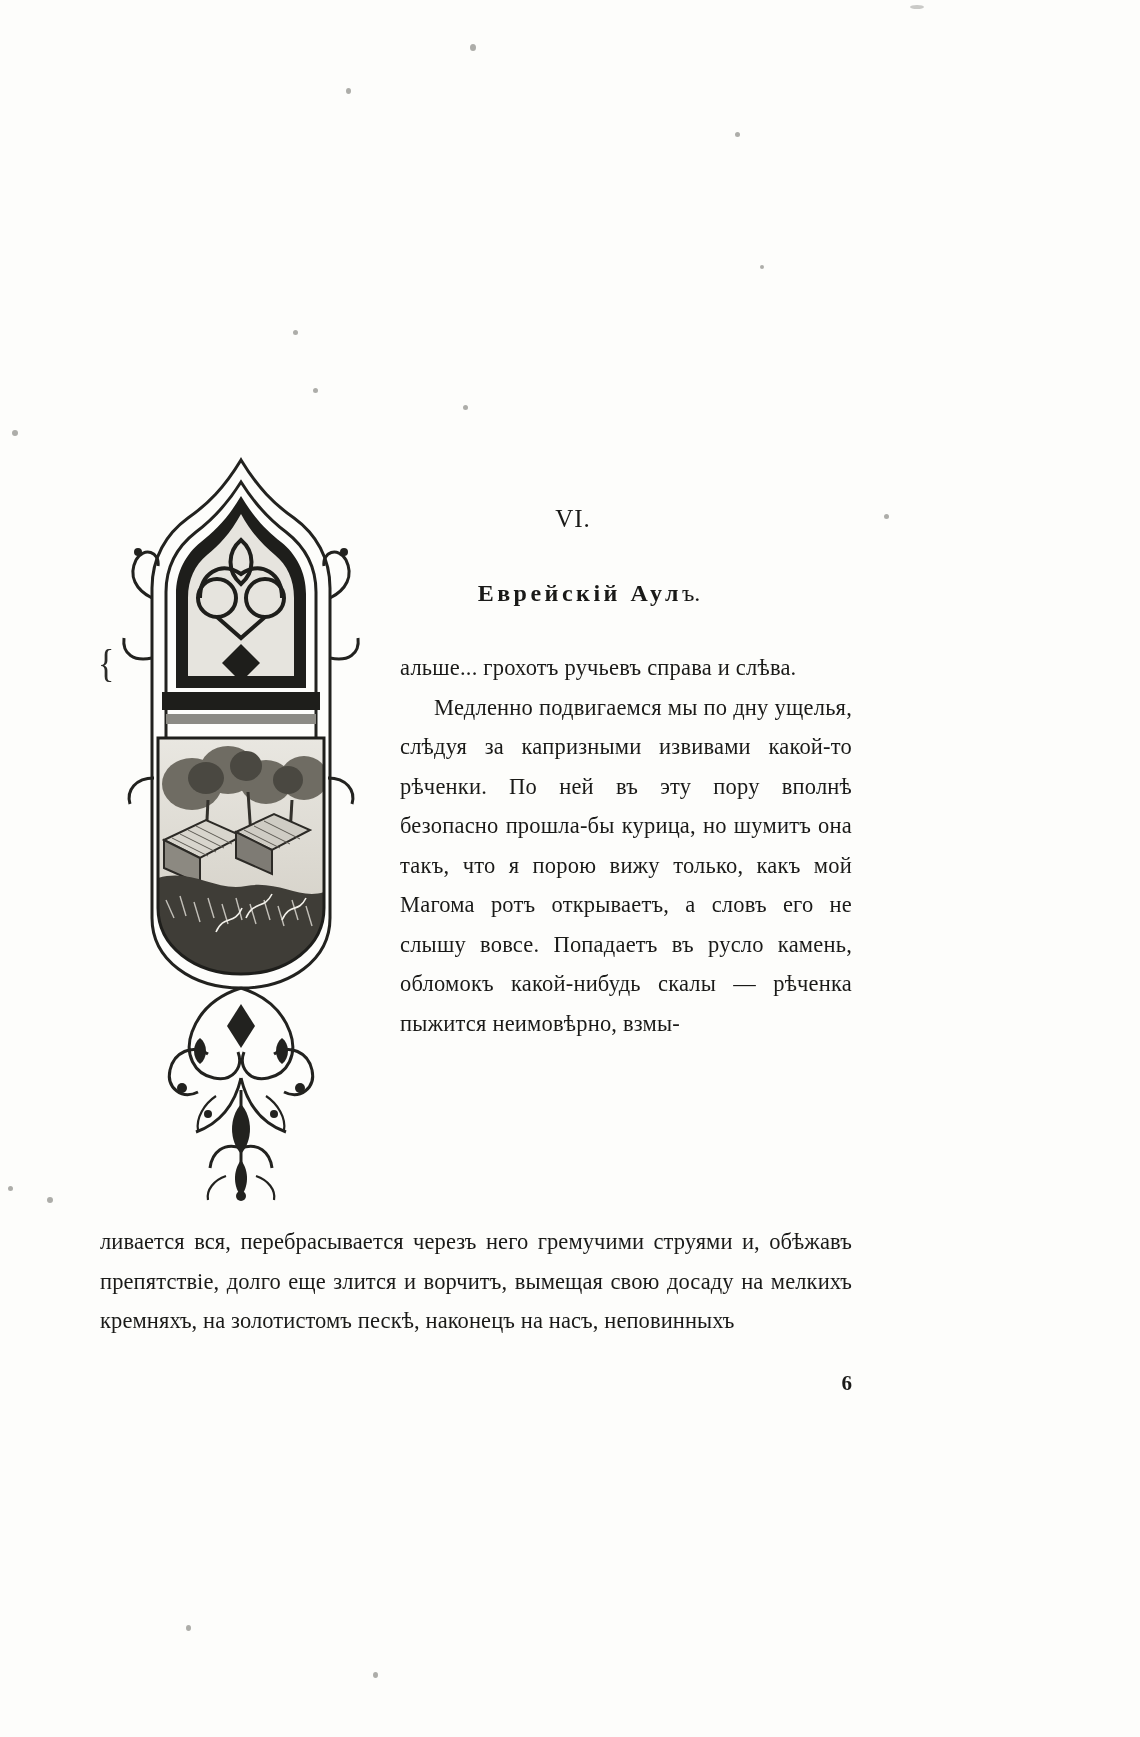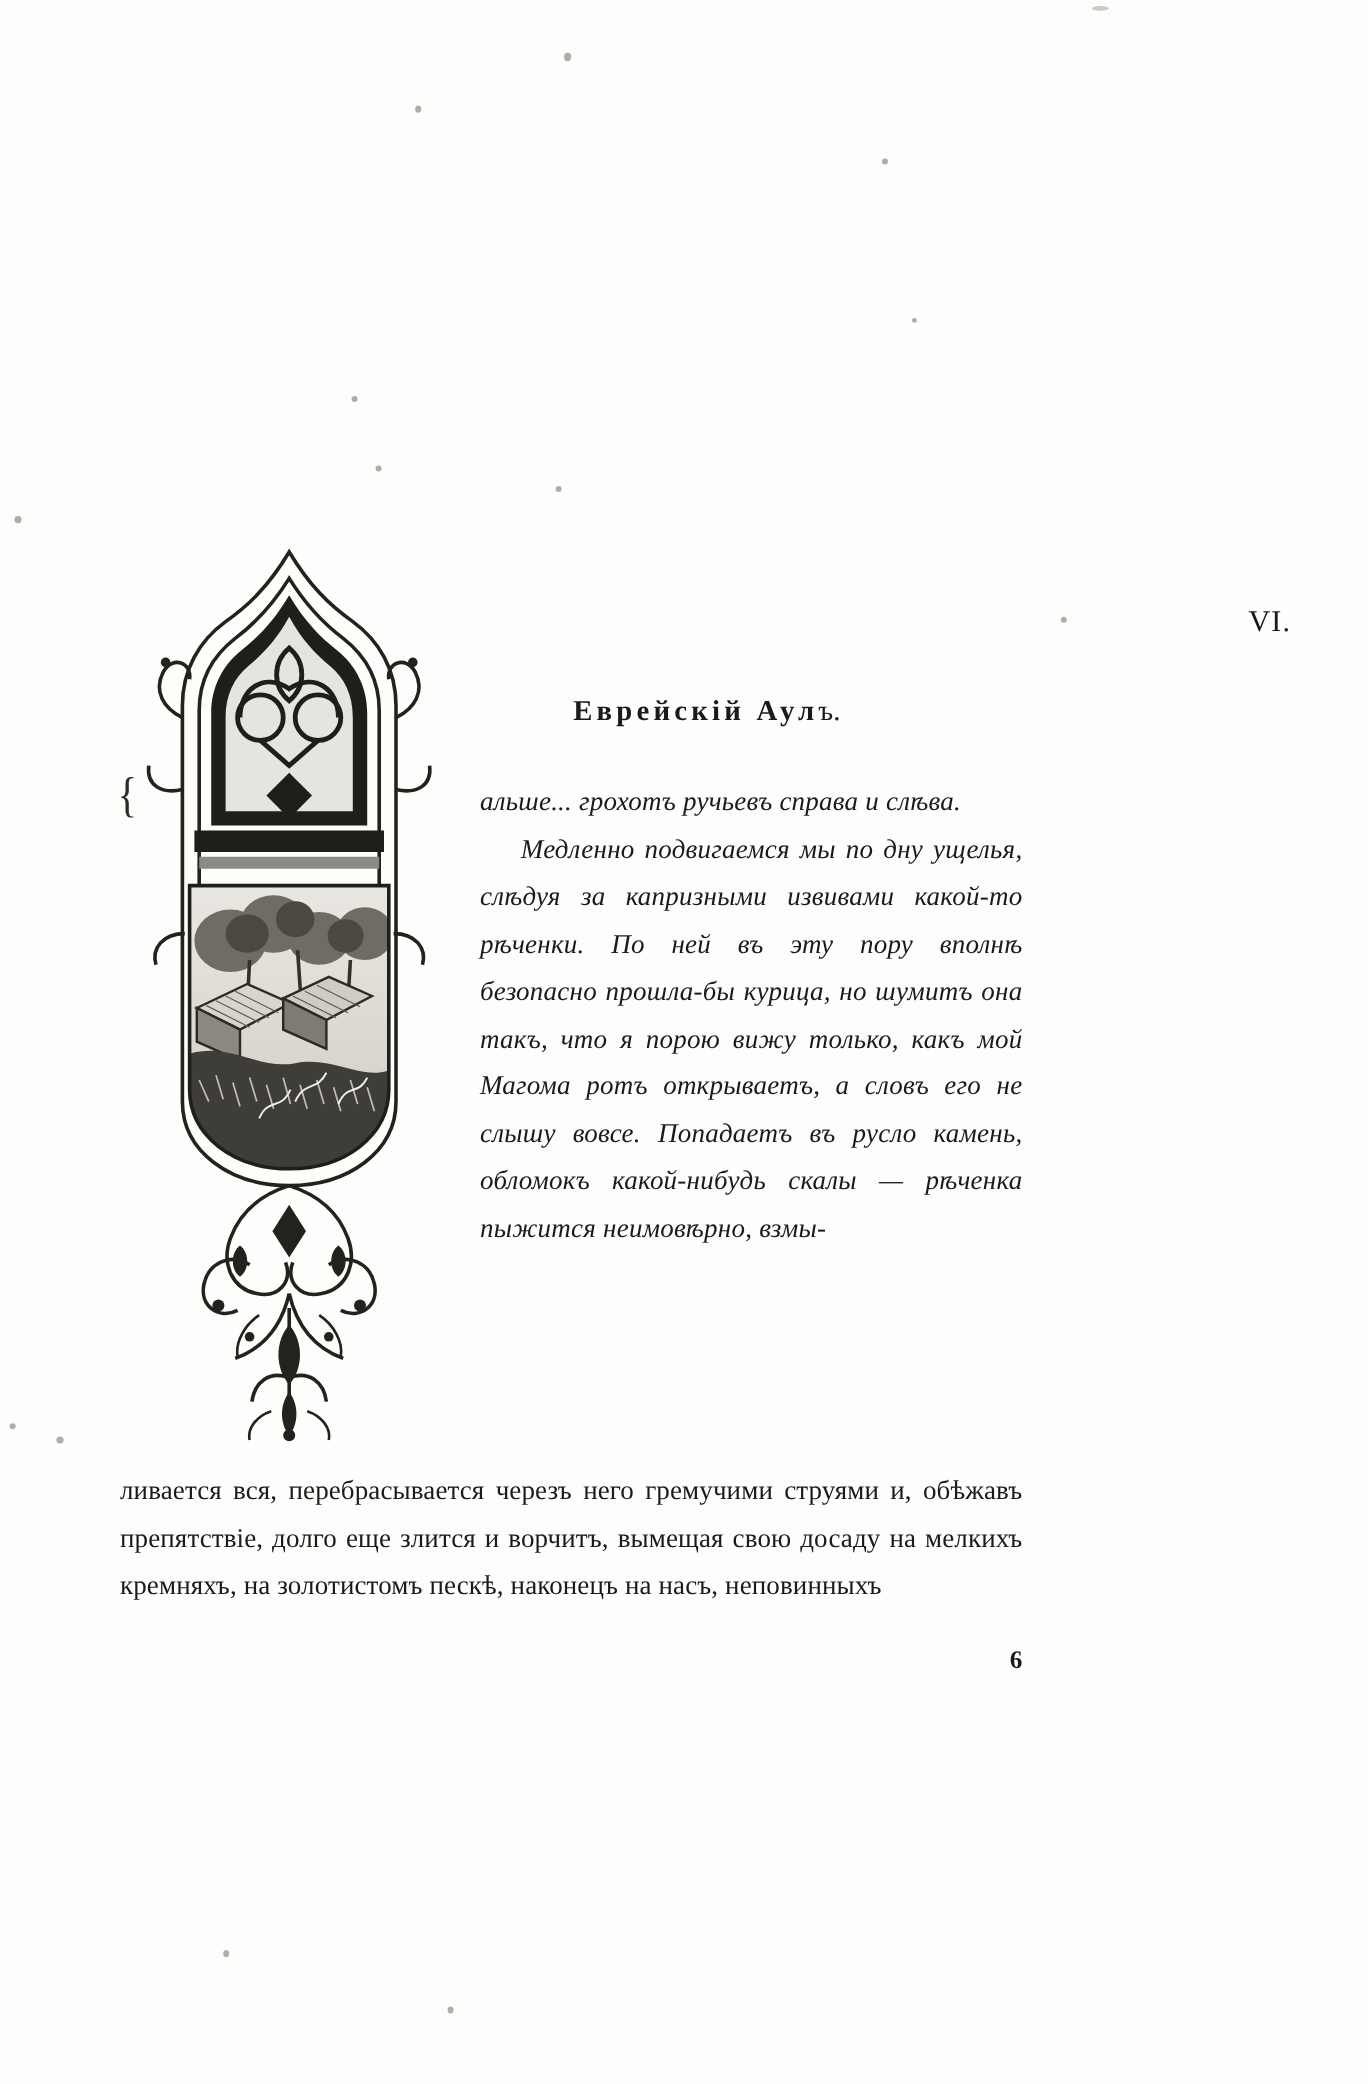--- a/index.html
+++ b/index.html
@@ -28,21 +28,21 @@
     border-radius: 50%;
     opacity: .55;
   }
 
   
   .chapter-num {
     position: absolute;
     left: 0;
     top: 505px;
     width: 1076px;
-    text-align: right;
+    text-align: center;
     font-size: 25px;
     letter-spacing: 1px;
     padding-left: 70px;
     box-sizing: border-box;
   }
   .chapter-title {
     position: absolute;
     left: 0;
     top: 580px;
     width: 1140px;
@@ -82,21 +82,20 @@
   .col-text {
     position: absolute;
     left: 400px;
     top: 648px;
     width: 452px;
     font-size: 22.5px;
     line-height: 39.5px;
     text-align: justify;
     text-align-last: left;
     letter-spacing: .2px;
-    font-style: italic;
   }
   .col-text p { margin: 0; }
   .col-text p.indent { text-indent: 34px; }
 
   .full-text {
     position: absolute;
     left: 100px;
     top: 1222px;
     width: 752px;
     font-size: 22.5px;

